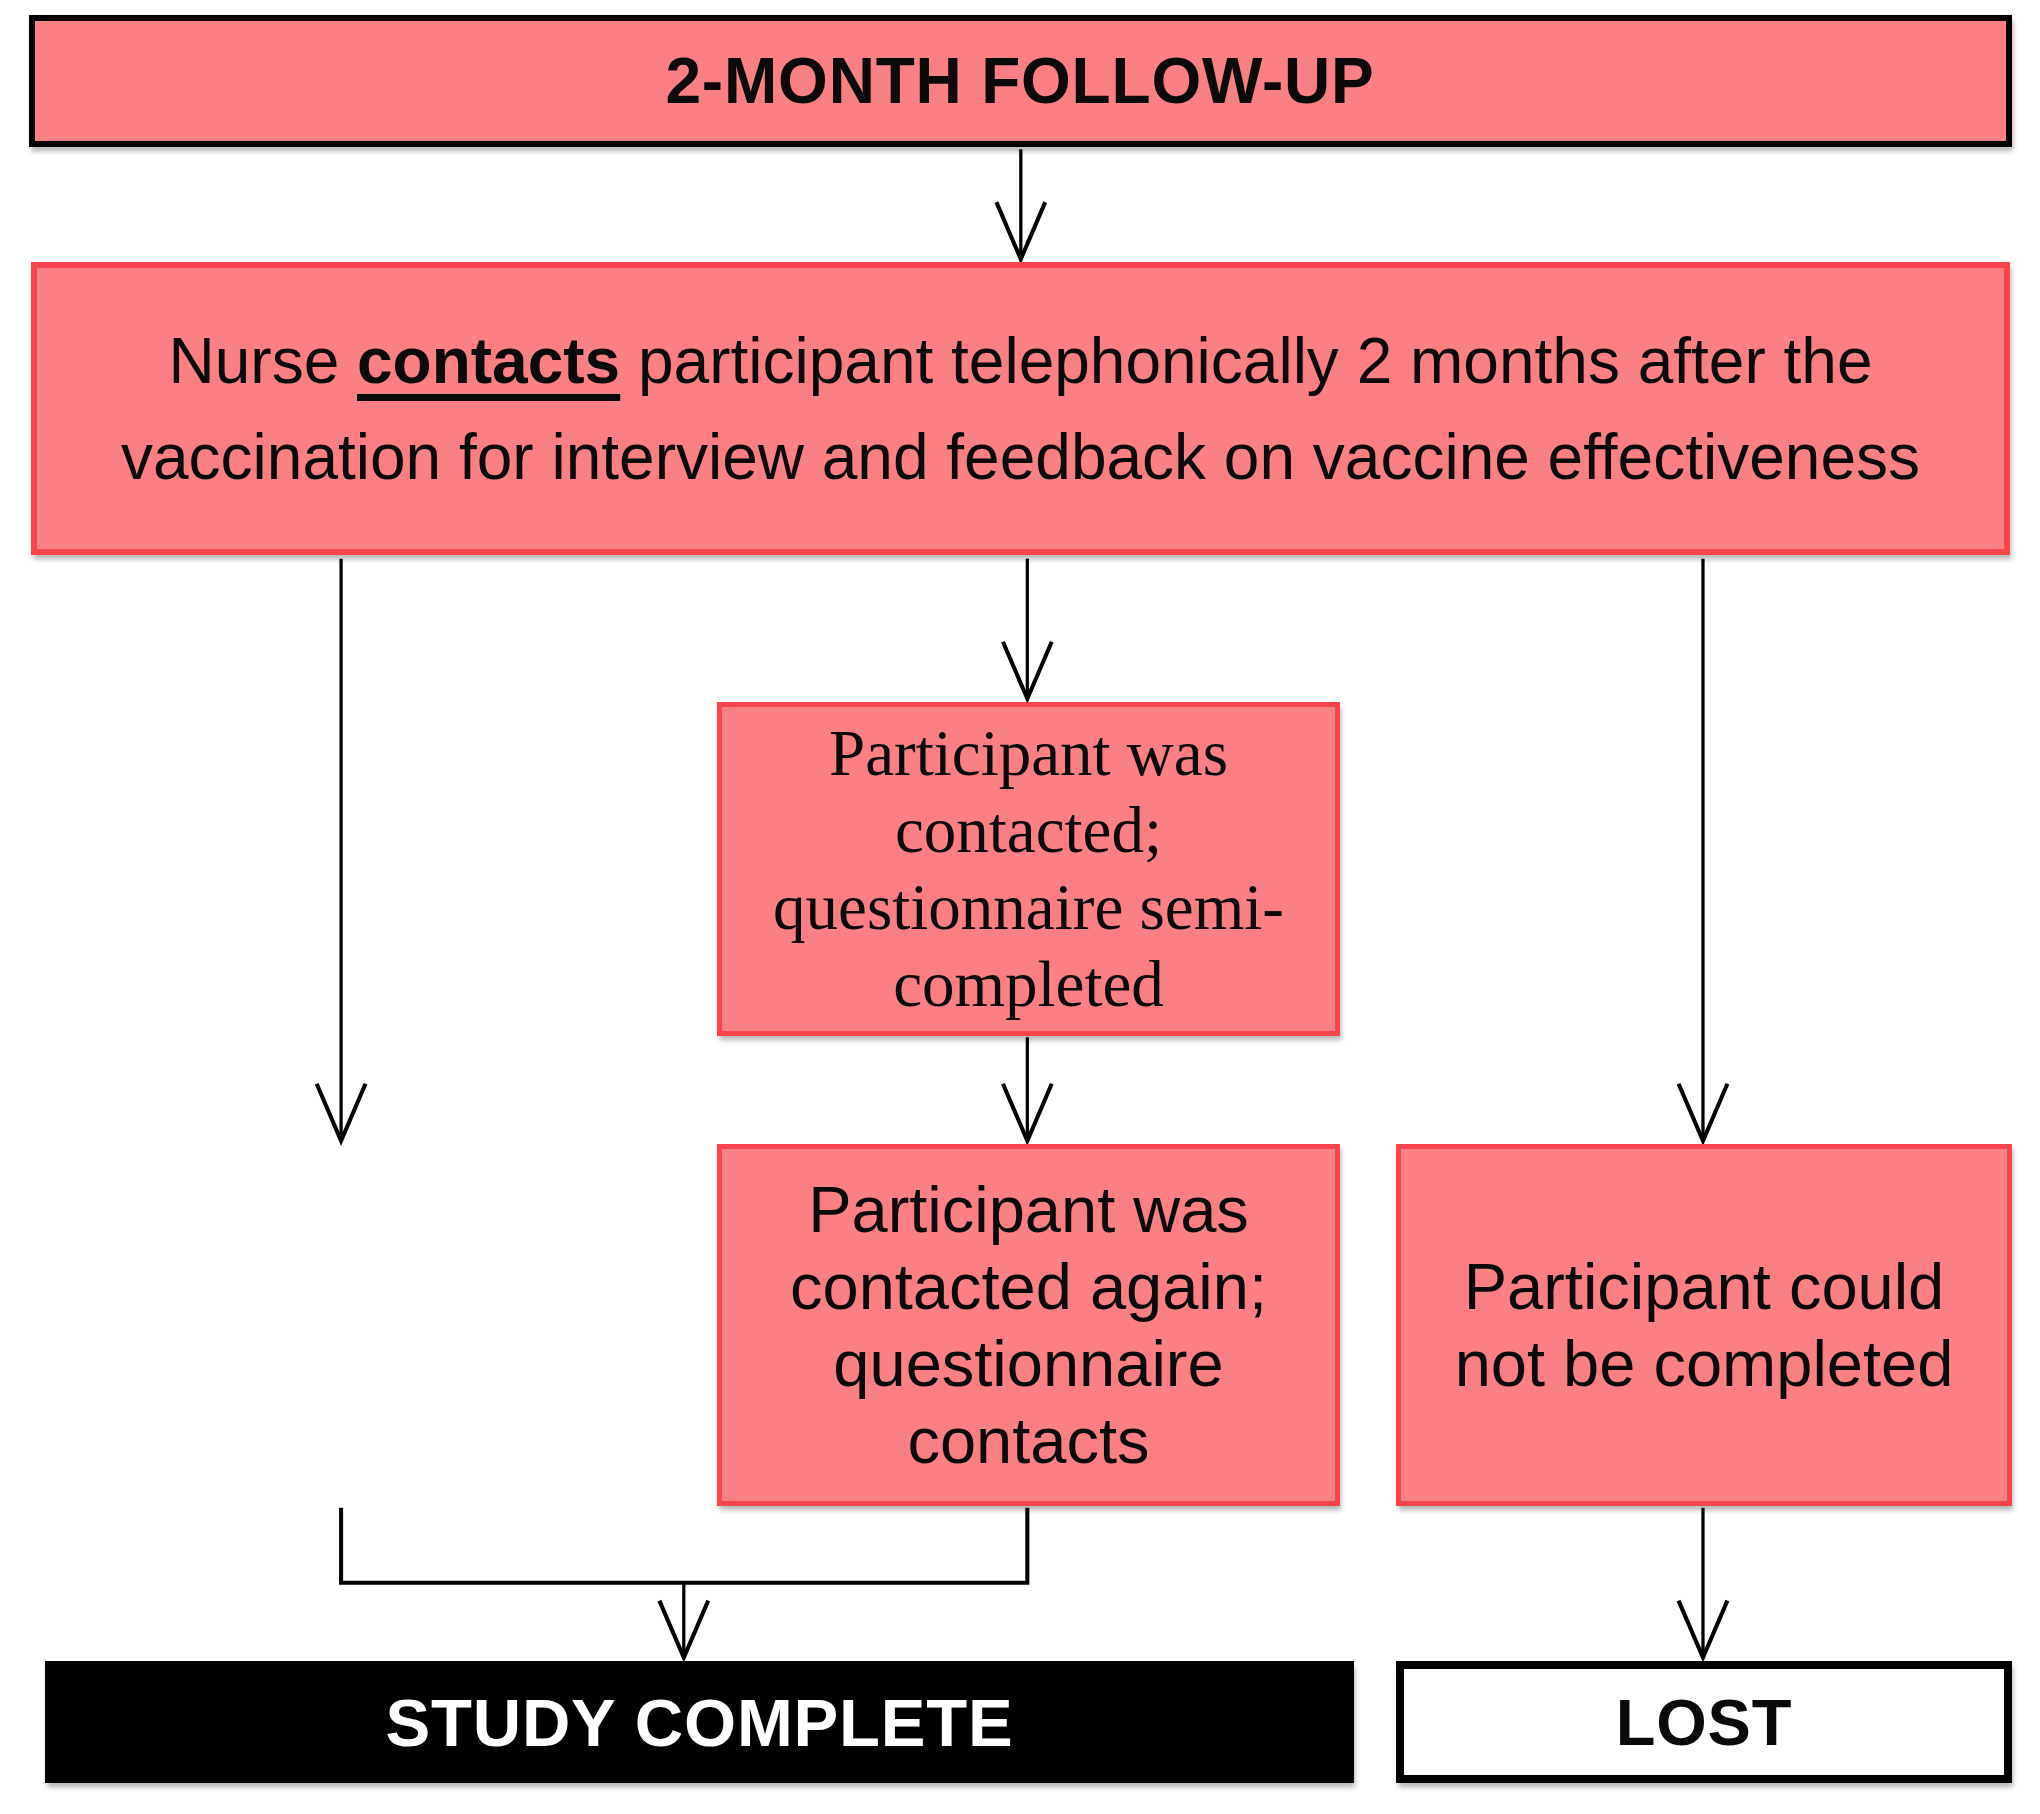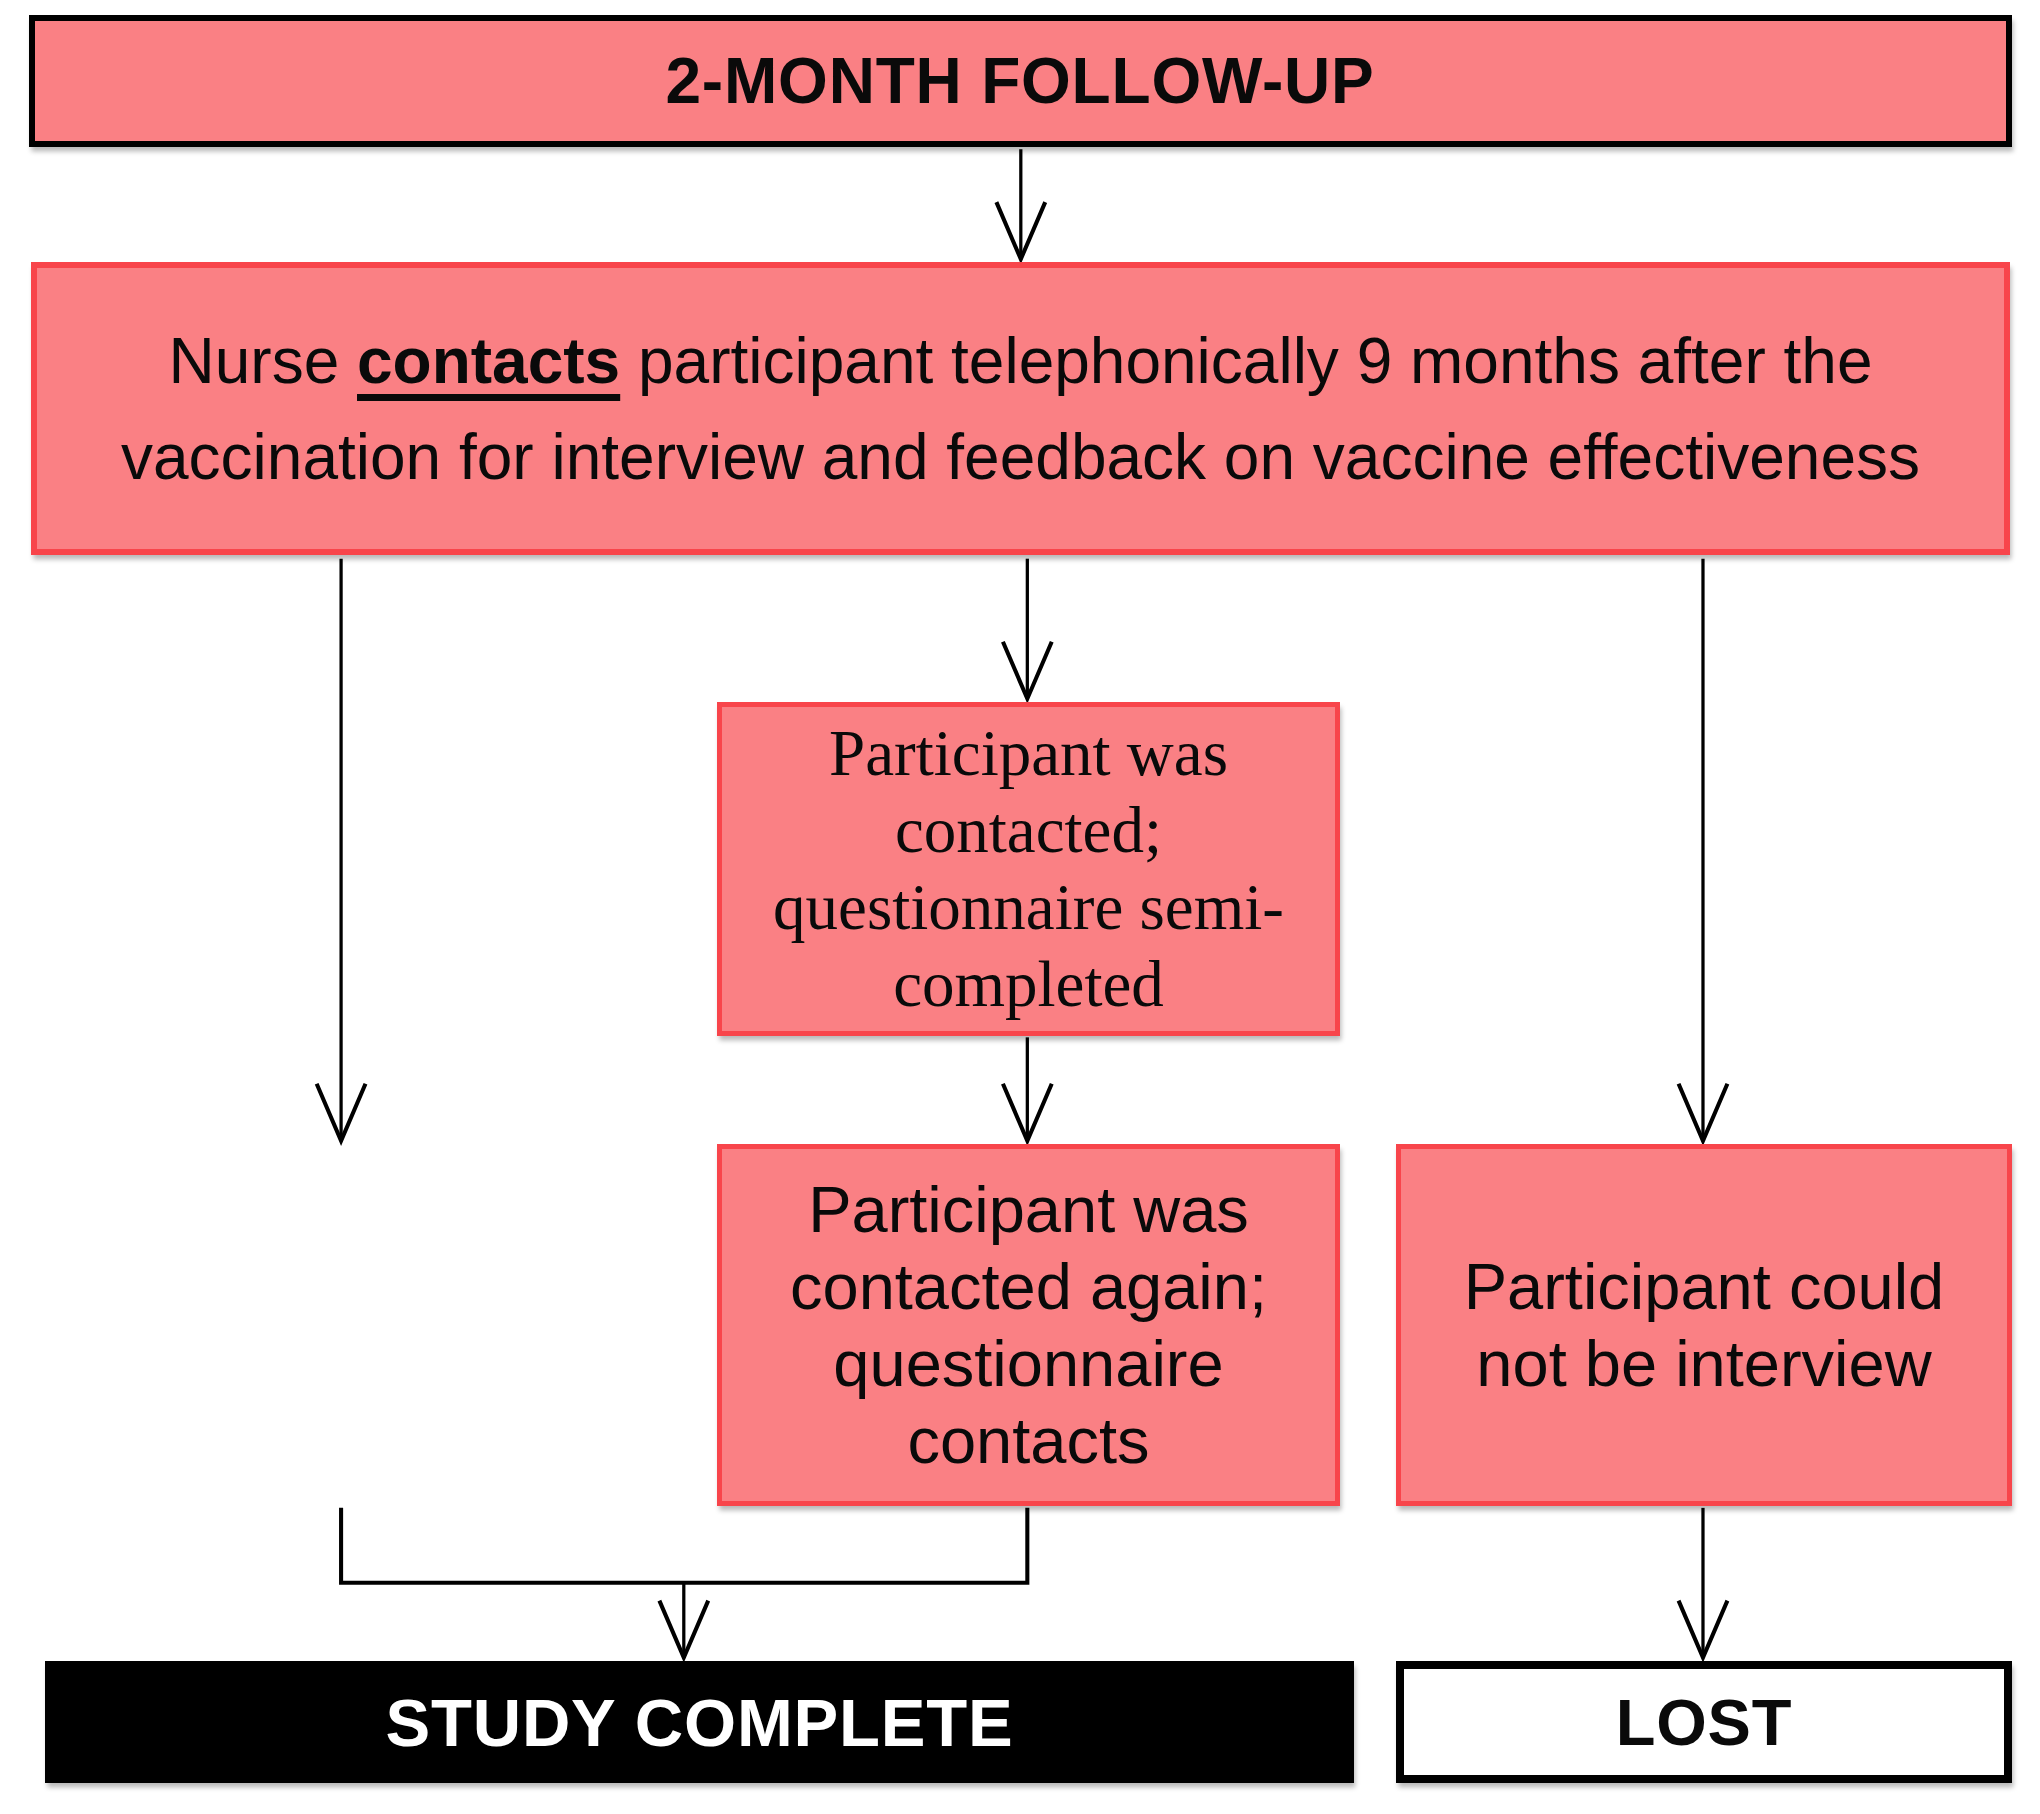--- a/index.html
+++ b/index.html
@@ -127,34 +127,34 @@
       <line x1="2092" y1="1852" x2="2092" y2="2036" stroke-width="4"></line>
       <path d="M 2062 1966 L 2092 2036 L 2122 1966" stroke-width="5"></path>
     </g>
   </svg>
 
   <div class="node top-box">
     <span class="label">2-MONTH FOLLOW-UP</span>
   </div>
 
   <div class="node nurse-box">
-    <span class="label"><span>Nurse </span><span class="emphasis">contacts</span><span> participant telephonically 9 months after the vaccination for interview and feedback on vaccine effectiveness</span></span>
+    <span class="label"><span>Nurse </span><span class="emphasis">contacts</span><span> participant telephonically 2 months after the vaccination for interview and feedback on vaccine effectiveness</span></span>
   </div>
 
   <div class="node semi-box">
     <span class="label">Participant was contacted; questionnaire semi-completed</span>
   </div>
 
 
   <div class="node mid-box">
     <span class="label">Participant was contacted again; questionnaire contacts</span>
   </div>
 
   <div class="node right-box">
-    <span class="label">Participant could not be interview</span>
+    <span class="label">Participant could not be completed</span>
   </div>
 
   <div class="node study-box">
     <span class="label">STUDY COMPLETE</span>
   </div>
 
   <div class="node lost-box">
     <span class="label">LOST</span>
   </div>
 

